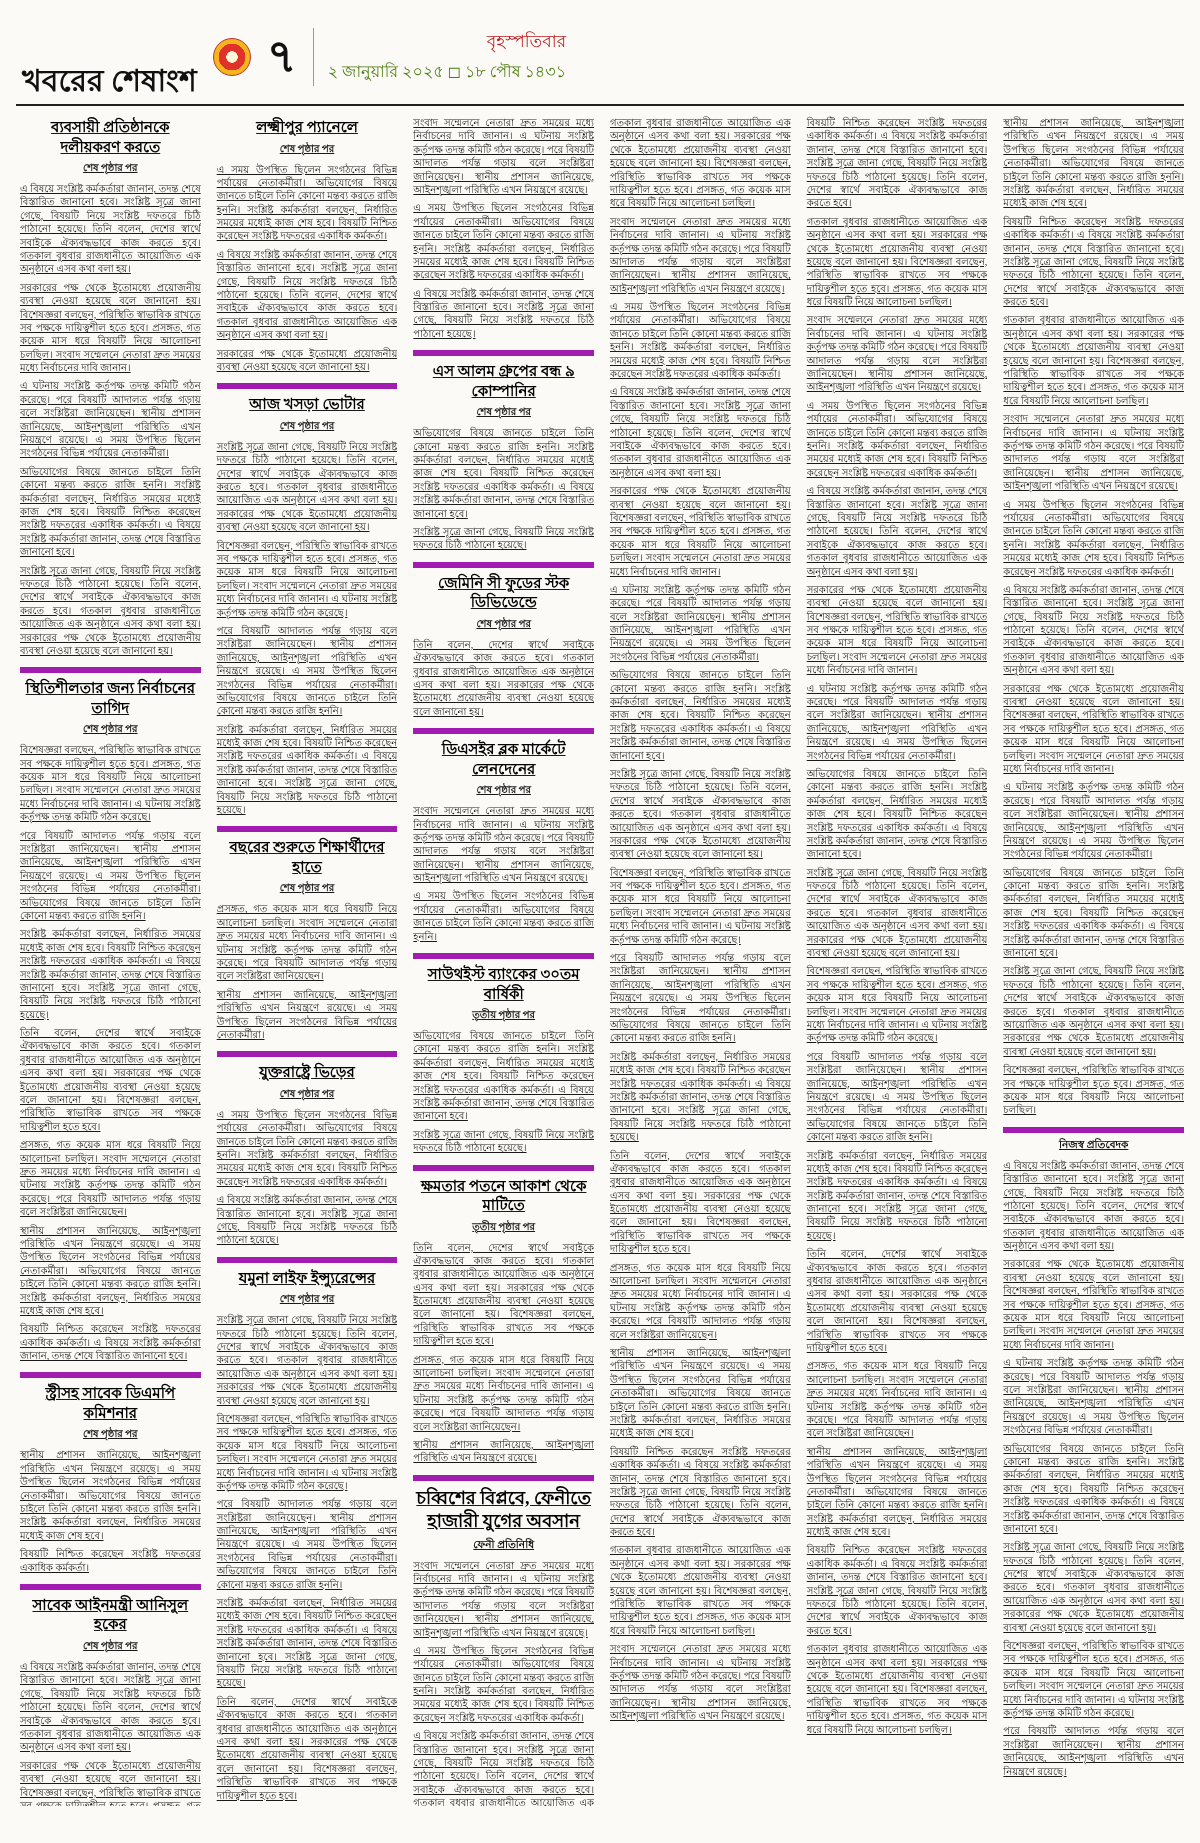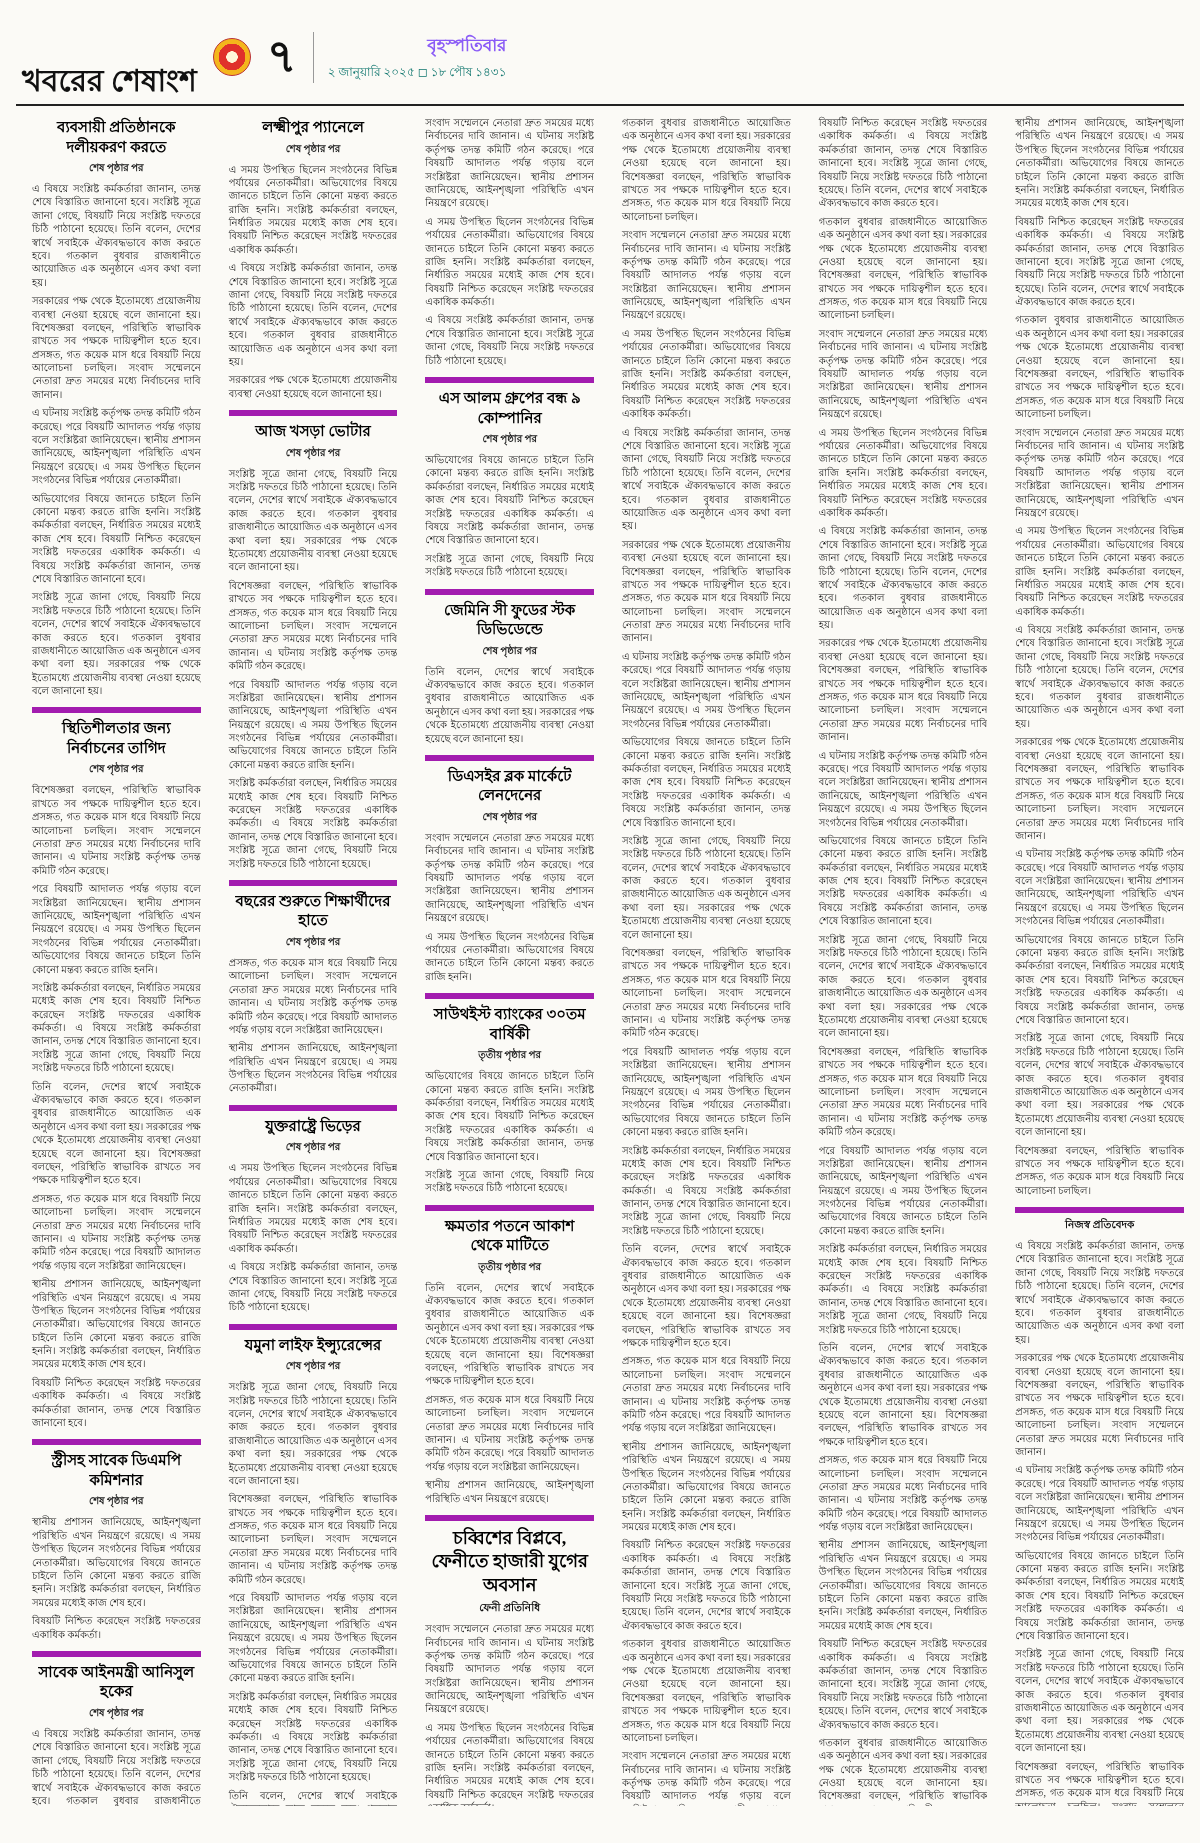--- a/index.html
+++ b/index.html
@@ -38,33 +38,33 @@
   }
   .head-right{display:flex;align-items:center;gap:16px;}
   .section-title{font-size:30px;font-weight:bold;color:#111;white-space:nowrap;line-height:1;margin-top:48px;}
   .section-emblem{
     width:36px;height:36px;border-radius:50%;
     background:radial-gradient(circle,#fff6d8 0 22%,#e0312b 23% 52%,#f4b61c 53% 76%,#1c7a33 77% 100%);
     border:1px solid #b33;flex:0 0 auto;
   }
   .page-number{font-size:46px;font-weight:bold;line-height:.9;color:#111;}
   .date-block{display:flex;flex-direction:column;align-items:flex-end;gap:3px;border-left:1px solid #999;padding-left:14px;}
-  .day{font-size:17px;font-weight:bold;color:#8b5cf6;white-space:nowrap;}
-  .date{font-size:12px;color:#0f766e;white-space:nowrap;}
+  .day{font-size:17px;font-weight:normal;color:#b91c1c;white-space:nowrap;}
+  .date{font-size:16px;color:#4d7c0f;white-space:nowrap;}
 
   
   .columns{
     display:flex;gap:12px;
     margin-top:10px;
     height:1690px;
     overflow:hidden;
   }
   .col{flex:1 1 0;min-width:0;overflow:hidden;}
 
-  article.article{margin:0 0 10px 16px;}
+  article.article{margin:0 0 10px 4px;text-decoration:underline;}
   article.ruled{border-top:6px solid #a21caf;padding-top:4px;}
   .headline{
     font-size:15px;font-weight:bold;text-align:center;
     margin:2px 2px 3px 2px;line-height:1.3;color:#000;
   }
   article.large .headline{font-size:18px;line-height:1.3;}
   .continued{
     text-align:center;font-size:10px;color:#222;margin:0 0 5px 0;font-weight:bold;
   }
   .byline{

